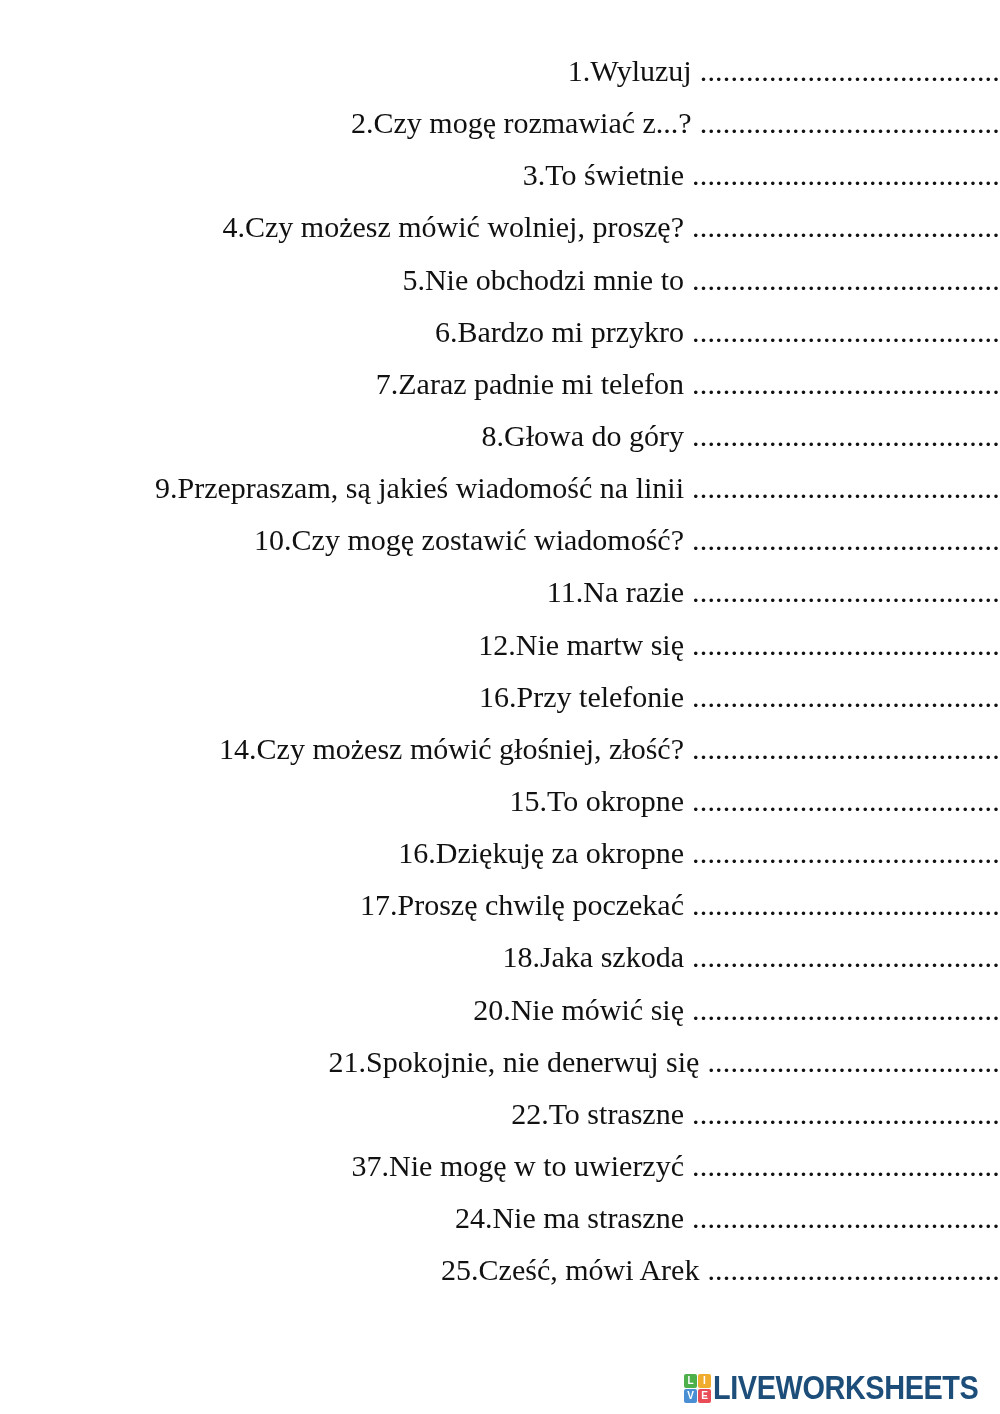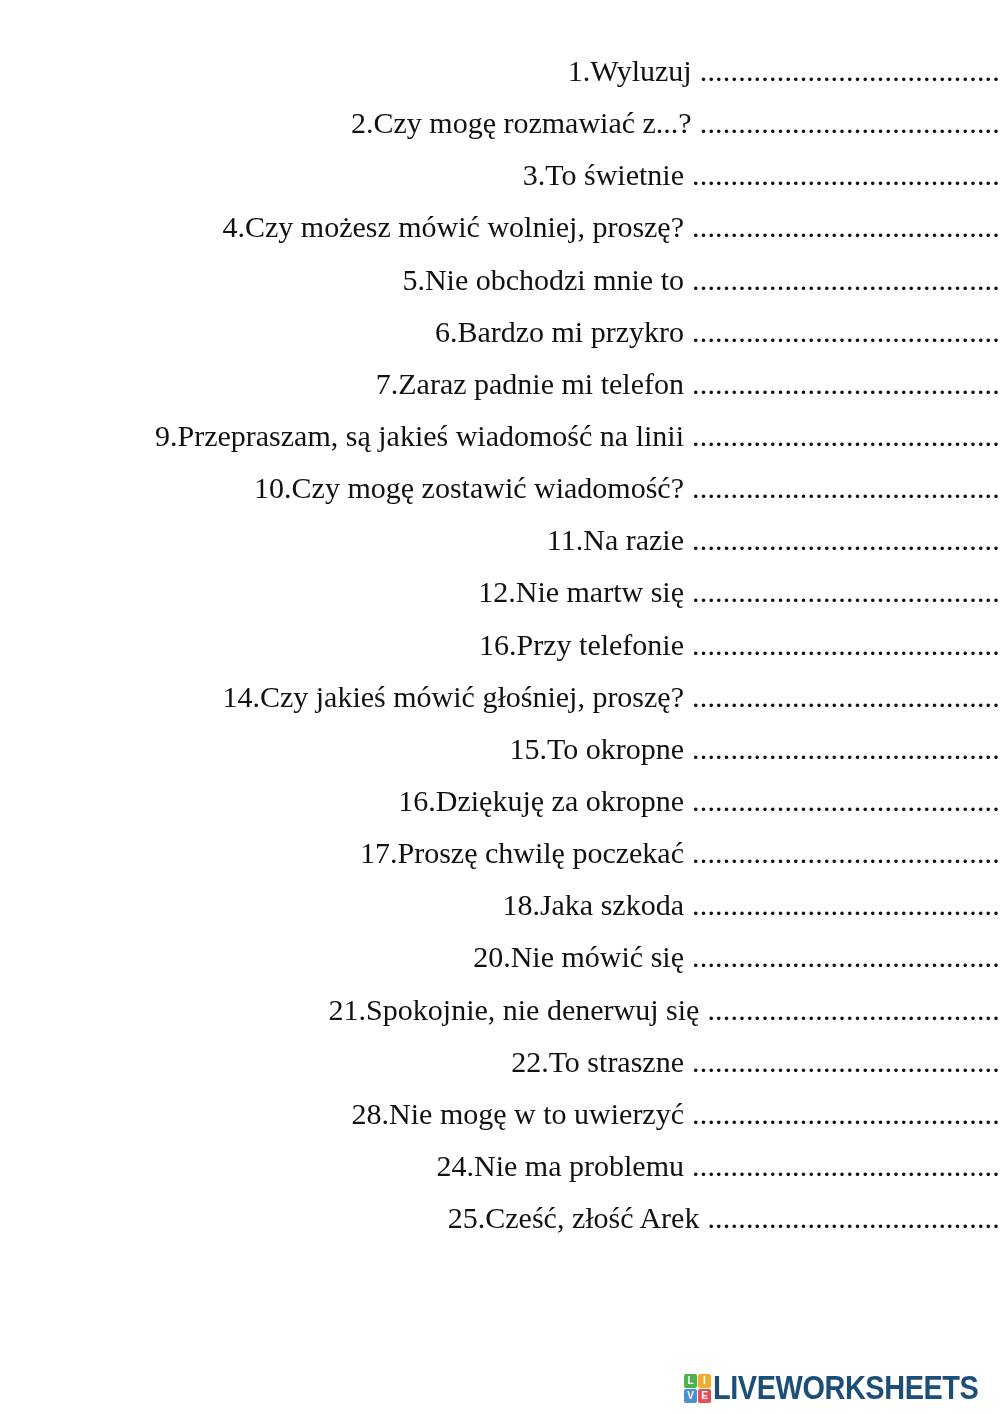--- a/index.html
+++ b/index.html
@@ -87,36 +87,37 @@
 <div class="page" style="background: rgb(255, 255, 255); color: rgb(17, 17, 17);">
 
   <div class="list">
       <div class="row"><span class="num">1.</span><span class="phrase">Wyluzuj</span><span class="dots">.......................................</span></div>
       <div class="row"><span class="num">2.</span><span class="phrase">Czy mogę rozmawiać z...?</span><span class="dots">.......................................</span></div>
       <div class="row"><span class="num">3.</span><span class="phrase">To świetnie</span><span class="dots">........................................</span></div>
       <div class="row"><span class="num">4.</span><span class="phrase">Czy możesz mówić wolniej, proszę?</span><span class="dots">........................................</span></div>
       <div class="row"><span class="num">5.</span><span class="phrase">Nie obchodzi mnie to</span><span class="dots">........................................</span></div>
       <div class="row"><span class="num">6.</span><span class="phrase">Bardzo mi przykro</span><span class="dots">........................................</span></div>
       <div class="row"><span class="num">7.</span><span class="phrase">Zaraz padnie mi telefon</span><span class="dots">........................................</span></div>
+      <div class="row"><span class="num">8.</span><span class="phrase">Głowa do góry</span><span class="dots">........................................</span></div>
       <div class="row"><span class="num">9.</span><span class="phrase">Przepraszam, są jakieś wiadomość na linii</span><span class="dots">........................................</span></div>
       <div class="row"><span class="num">10.</span><span class="phrase">Czy mogę zostawić wiadomość?</span><span class="dots">........................................</span></div>
       <div class="row"><span class="num">11.</span><span class="phrase">Na razie</span><span class="dots">........................................</span></div>
       <div class="row"><span class="num">12.</span><span class="phrase">Nie martw się</span><span class="dots">........................................</span></div>
       <div class="row"><span class="num">16.</span><span class="phrase">Przy telefonie</span><span class="dots">........................................</span></div>
-      <div class="row"><span class="num">14.</span><span class="phrase">Czy jakieś mówić głośniej, proszę?</span><span class="dots">........................................</span></div>
+      <div class="row"><span class="num">14.</span><span class="phrase">Czy możesz mówić głośniej, złość?</span><span class="dots">........................................</span></div>
       <div class="row"><span class="num">15.</span><span class="phrase">To okropne</span><span class="dots">........................................</span></div>
       <div class="row"><span class="num">16.</span><span class="phrase">Dziękuję za okropne</span><span class="dots">........................................</span></div>
       <div class="row"><span class="num">17.</span><span class="phrase">Proszę chwilę poczekać</span><span class="dots">........................................</span></div>
       <div class="row"><span class="num">18.</span><span class="phrase">Jaka szkoda</span><span class="dots">........................................</span></div>
       <div class="row"><span class="num">20.</span><span class="phrase">Nie mówić się</span><span class="dots">........................................</span></div>
       <div class="row"><span class="num">21.</span><span class="phrase">Spokojnie, nie denerwuj się</span><span class="dots">......................................</span></div>
       <div class="row"><span class="num">22.</span><span class="phrase">To straszne</span><span class="dots">........................................</span></div>
-      <div class="row"><span class="num">28.</span><span class="phrase">Nie mogę w to uwierzyć</span><span class="dots">........................................</span></div>
-      <div class="row"><span class="num">24.</span><span class="phrase">Nie ma problemu</span><span class="dots">........................................</span></div>
-      <div class="row"><span class="num">25.</span><span class="phrase">Cześć, złość Arek</span><span class="dots">......................................</span></div>
+      <div class="row"><span class="num">37.</span><span class="phrase">Nie mogę w to uwierzyć</span><span class="dots">........................................</span></div>
+      <div class="row"><span class="num">24.</span><span class="phrase">Nie ma straszne</span><span class="dots">........................................</span></div>
+      <div class="row"><span class="num">25.</span><span class="phrase">Cześć, mówi Arek</span><span class="dots">......................................</span></div>
     </div>
 
   <a class="logo">
     <span class="logo-icon">
       <span class="tile" style="background: rgb(77, 176, 74);">L</span>
       <span class="tile" style="background: rgb(240, 173, 45);">I</span>
       <span class="tile" style="background: rgb(74, 143, 211);">V</span>
       <span class="tile" style="background: rgb(233, 75, 87);">E</span>
     </span>
     <span class="logo-text" style="color: rgb(29, 78, 122);">LIVEWORKSHEETS</span>

